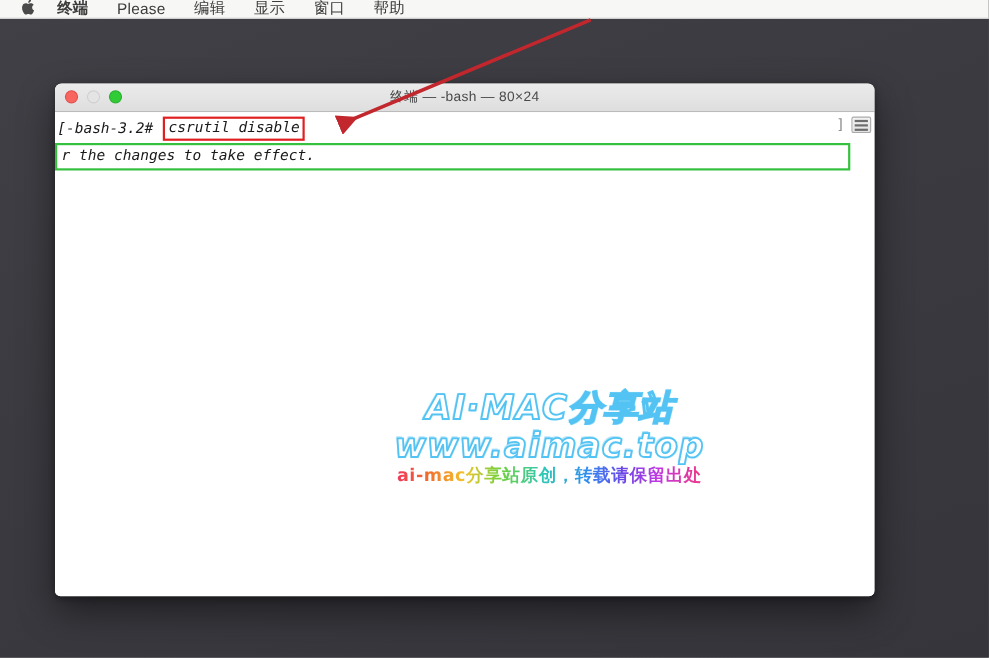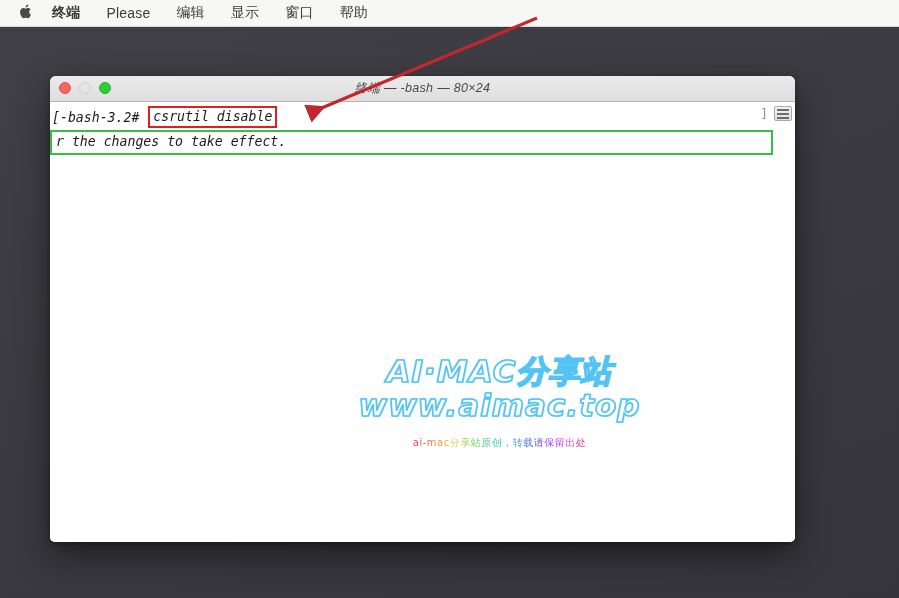--- a/index.html
+++ b/index.html
@@ -18,21 +18,21 @@
     background: #3b3b41;
     background-image: linear-gradient(160deg, #404046 0%, #3a3a40 45%, #35353b 100%);
     overflow: hidden;
   }
 
   
   #menubar {
     position: absolute;
     left: 0; top: 0;
     width: 899px;
-    height: 27px;
+    height: 17px;
     background: #f7f7f5;
     border-bottom: 1px solid #d8d8d4;
     display: flex;
     align-items: center;
     padding-left: 18px;
     box-sizing: border-box;
   }
   .apple-logo {
     width: 16px;
     height: 19px;
@@ -90,21 +90,20 @@
   }
   .light.red    { background: #f9655f; border: 1px solid #e0504b; }
   .light.yellow { background: #e4e4e4; border: 1px solid #cfcfcf; }
   .light.green  { background: #2fcc35; border: 1px solid #28b02e; }
 
   #window-title {
     font-size: 12.5px;
     color: #4a4a4a;
     letter-spacing: 0.3px;
     white-space: nowrap;
-    font-style: italic;
   }
 
   
   #terminal-body {
     position: relative;
     height: 440px;
     background: #ffffff;
     padding: 3px 0 0 0;
     box-sizing: border-box;
     overflow: hidden;
@@ -208,24 +207,23 @@
     line-height: 34px;
     letter-spacing: 1px;
     color: #ffffff;
     -webkit-text-stroke: 1.6px #52c3f2;
     text-shadow:
        0 0 2px #8fd9f7,
        1px 1px 0 #bde7fb,
       -1px -1px 0 #bde7fb;
   }
   .wm-sub {
-    margin-top: 14px;
     font-family: "DejaVu Sans", sans-serif;
-    font-weight: normal;
-    font-size: 10px;
+    font-weight: bold;
+    font-size: 16px;
     letter-spacing: 0.5px;
     background-image: linear-gradient(90deg,
         #f0385a 0%, #f36b2c 10%, #f2c42c 22%,
         #6fd13d 34%, #2fc7b6 48%, #2f8ff0 62%,
         #6a47e8 74%, #c238e0 86%, #f03a86 100%);
     -webkit-background-clip: text;
     background-clip: text;
     color: transparent;
     -webkit-text-fill-color: transparent;
     text-shadow: none;

